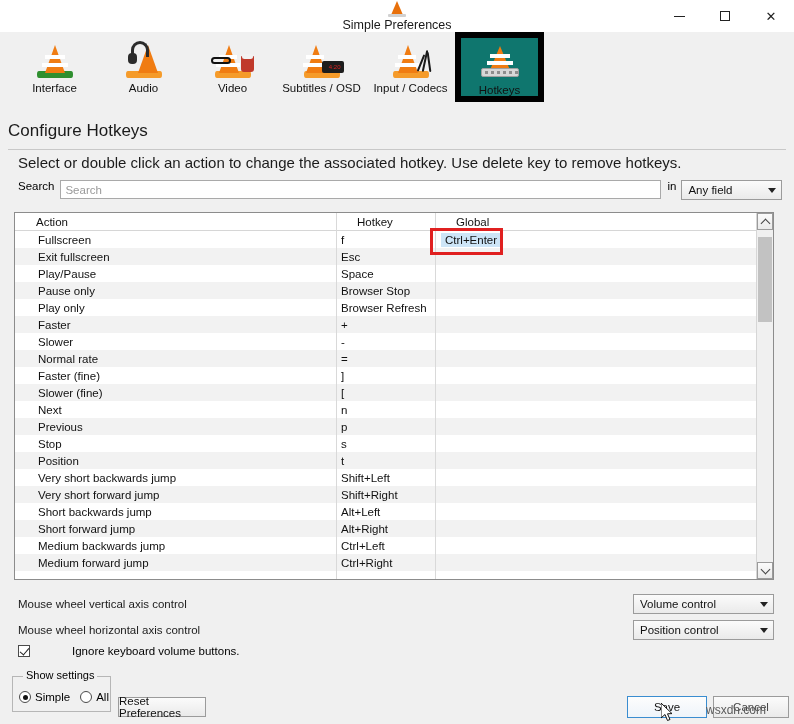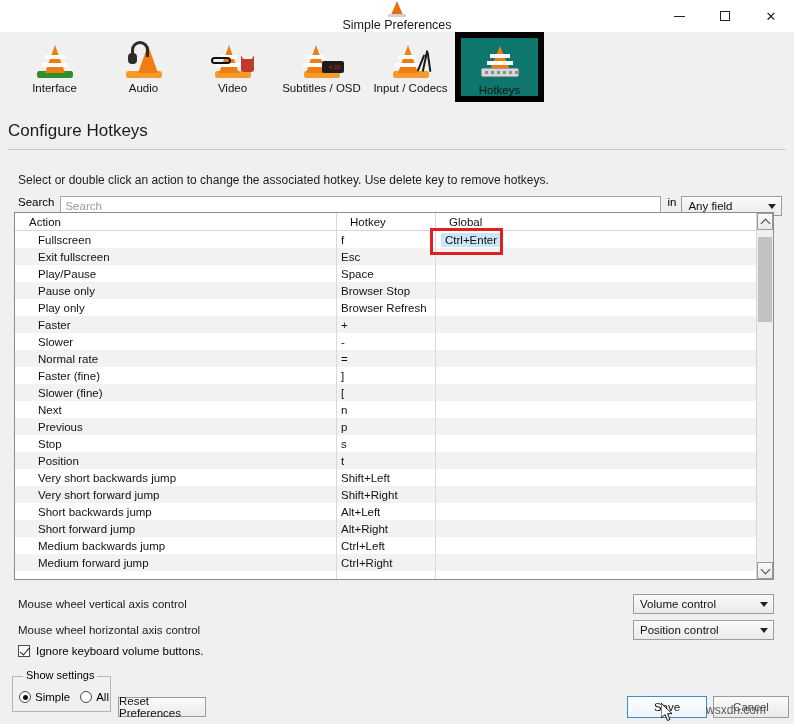--- a/index.html
+++ b/index.html
@@ -84,21 +84,21 @@
   .kb { position:absolute; left:5px; bottom:5px; width:38px; height:9px;
         background:#d7d7d7; border:1px solid #a0a0a0; border-radius:2px; }
   .kb i { position:absolute; top:2px; width:3px; height:3px; background:#8d8d8d; }
 
   
   .page-head { padding:10px 8px 6px 8px; }
   .page-title { font-size:17px; color:#1b1b1b; font-weight:normal; }
   .hr { height:1px; background:#c8c8c8; margin:2px 8px 0 8px; }
 
   
-  .hint { margin:23px 0 0 18px; font-size:12px; color:#1b1b1b; }
+  .hint { margin:4px 0 0 18px; font-size:15px; color:#1b1b1b; }
   .searchrow { display:flex; margin:9px 0 0 18px; }
   .searchrow .lbl { font-size:11.5px; margin-right:6px; }
   .searchbox {
     width:601px; height:19px; background:#fff; border:1px solid #a9a9a9;
     display:flex; align-items:center; padding-left:4px; font-size:11.5px; color:#9a9a9a;
   }
   .inlbl { margin:0 5px 0 6px; font-size:11.5px; }
   .combo {
     background:linear-gradient(#fbfbfb,#eaeaea);
     border:1px solid #9b9b9b; height:20px;
@@ -109,21 +109,21 @@
                 border-top:5px solid #222; margin-left:8px; }
 
   
   .tablewrap {
     position:absolute; left:14px; top:212px; width:760px; height:368px;
     background:#fff; border:1px solid #8c8c8c; display:flex; overflow:hidden;
   }
   .tbl { flex:1; position:relative; overflow:hidden; }
   .thead { display:flex; height:18px; background:#fff; border-bottom:1px solid #d6d6d6;
            font-size:11.5px; color:#111; align-items:center; }
-  .th { padding-left:14px; }
+  .th { padding-left:21px; }
   .th.c1 { width:321px; }
   .th.c2 { width:99px; }
   .th.c3 { flex:1; }
   .vline { position:absolute; top:0; bottom:0; width:1px; background:#d9d9d9; }
   .rows { }
   .row { display:flex; height:17px; align-items:center; font-size:11.5px; color:#111; cursor:default; }
   .row.alt { background:#f2f2f2; }
   .row .c1 { width:321px; padding-left:23px; }
   .row .c2 { width:99px; padding-left:5px; }
   .row .c3 { flex:1; padding-left:5px; }
@@ -134,21 +134,21 @@
   .vsb .btn { height:17px; display:flex; align-items:center; justify-content:center; cursor:pointer; }
   .vsb .chev { width:7px; height:7px; border-left:1.6px solid #444; border-top:1.6px solid #444; }
   .vsb .up .chev { transform:rotate(45deg); margin-top:3px; }
   .vsb .dn .chev { transform:rotate(225deg); margin-bottom:3px; }
   .vsb .thumb { position:absolute; left:1px; right:1px; top:24px; height:85px; background:#c2c2c2; cursor:pointer;}
 
   
   .botrow { position:absolute; left:18px; font-size:11.5px; color:#1b1b1b; }
   .botcombo { position:absolute; right:20px; width:141px; }
 
-  .chk { position:absolute; left:18px; top:645px; display:flex; align-items:center; font-size:11.5px; cursor:pointer;}
+  .chk { position:absolute; left:18px; top:645px; display:flex; align-items:center; font-size:11.5px; cursor:pointer;gap:36px;}
   .chkbox { width:12px; height:12px; border:1px solid #4a4a4a; background:#fff; margin-right:6px;
             position:relative; }
   .chkbox.on::after { content:""; position:absolute; left:3px; top:0px; width:4px; height:8px;
             border-right:1.6px solid #222; border-bottom:1.6px solid #222; transform:rotate(40deg); }
 
   .groupbox { position:absolute; left:12px; top:676px; width:99px; height:36px;
               border:1px solid #b6b6b6; }
   .gb-title { position:absolute; left:10px; top:-8px; background:#f0f0f0; padding:0 3px; font-size:11px; }
   .radios { display:flex; align-items:center; height:100%; padding-left:6px; padding-top:6px; font-size:11.5px; }
   .radio { width:12px; height:12px; border:1px solid #4a4a4a; border-radius:50%; background:#fff;

